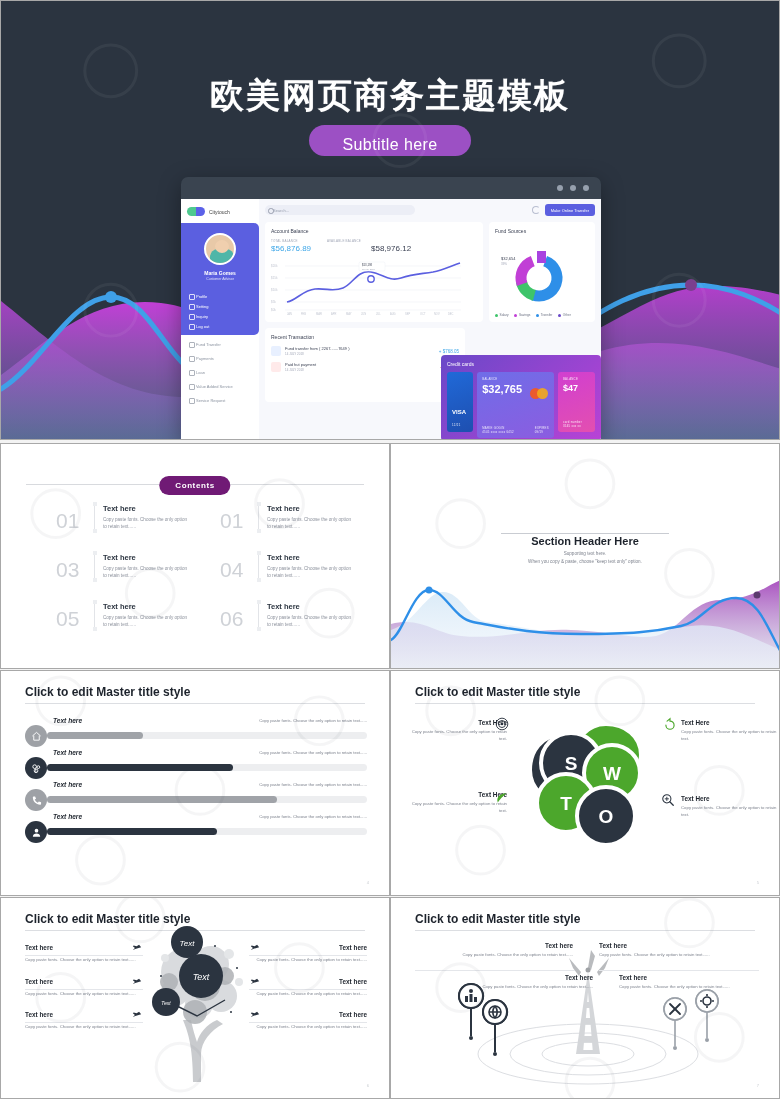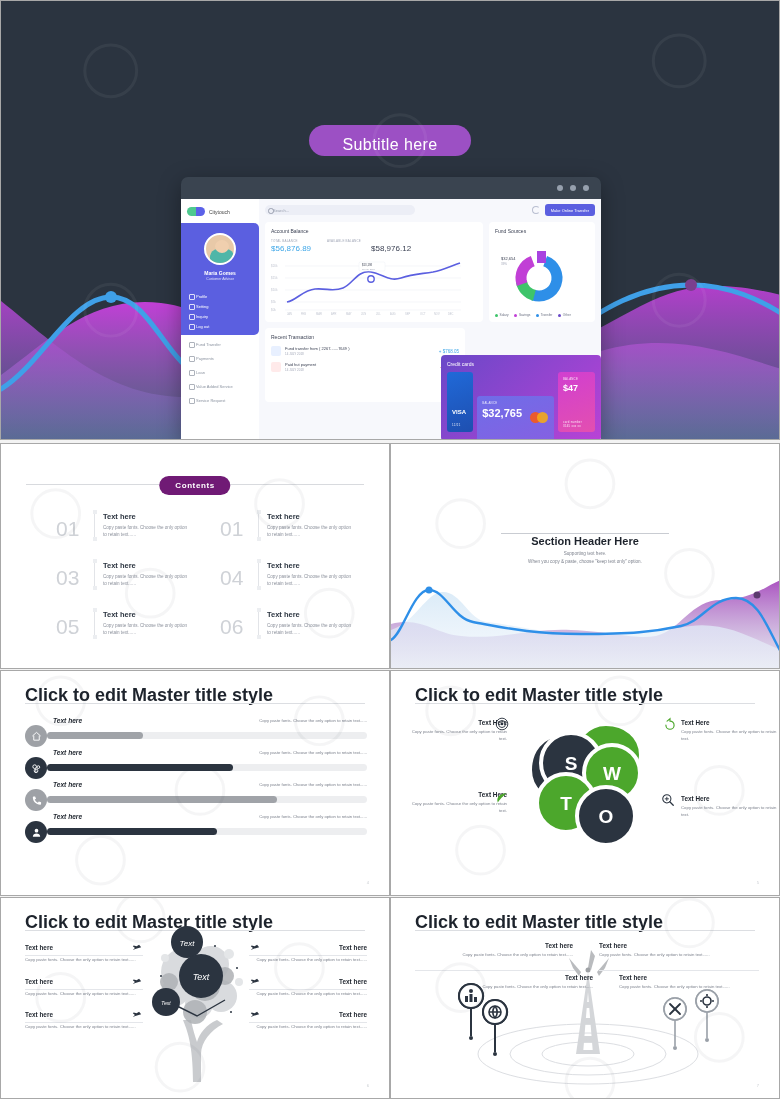--- a/index.html
+++ b/index.html
@@ -102,21 +102,21 @@
   .tnm { font-size: 4px; color: #3d4355; }
   .tdt { font-size: 3px; color: #a3a8b8; margin-top: 1px; }
   .tamt { margin-left: auto; font-size: 4.5px; color: #3fa7e8; }
   .tamt.neg { color: #e8556d; }
   .card-cc { position: absolute; right: 0; bottom: 0; width: 160px; height: 86px;
     background: linear-gradient(135deg,#6a48c8,#b942d6); border-radius: 4px; padding: 6px; overflow: hidden; }
   .cc-t { font-size: 5px; color: #fff; }
   .cc-row { display: flex; gap: 4px; margin-top: 5px; align-items: flex-start; }
   .cc { border-radius: 3px; padding: 5px; color: #fff; position: relative; }
   .cc-visa { width: 28px; height: 60px; background: linear-gradient(160deg,#2069d8,#1e4fb0); }
-  .cc-mid { width: 84px; height: 66px; background: linear-gradient(160deg,#6f6de8,#8b5de0); margin-top: 24px; }
+  .cc-mid { width: 84px; height: 66px; background: linear-gradient(160deg,#6f6de8,#8b5de0); }
   .cc-pink { width: 40px; height: 60px; background: linear-gradient(160deg,#d13fd0,#e34fb0); }
   .cc-lb { font-size: 2.8px; opacity: .85; letter-spacing: .3px; }
   .cc-big { font-size: 11px; font-weight: bold; margin-top: 2px; }
   .cc-big.sm { font-size: 9px; }
   .cc-foot { position: absolute; left: 5px; bottom: 4px; right: 5px; display: flex; justify-content: space-between; }
   .cc-mc { position: absolute; right: 6px; top: 16px; width: 18px; height: 11px; }
   .cc-mc i { position: absolute; top: 0; width: 11px; height: 11px; border-radius: 50%; }
   .cc-mc i:first-child { left: 0; background: #eb5a2e; }
   .cc-mc i:last-child { right: 0; background: #f3a81c; opacity: .9; }
 
@@ -136,21 +136,21 @@
 
   .wm { position: absolute; inset: 0; opacity: .045; pointer-events: none; }
 
   
   .contents-rule { position: absolute; left: 25px; right: 25px; top: 40px; height: 1px; background: #d8dade; }
   .contents-pill {
     position: absolute; left: 50%; top: 32px; transform: translateX(-50%);
     background: #701a75; color: #fff; font-size: 8px; font-weight: bold;
     padding: 5px 16px; border-radius: 11px; letter-spacing: .6px;
   }
-  .toc { position: absolute; left: 55px; top: 68px; width: 300px;
+  .toc { position: absolute; left: 55px; top: 60px; width: 300px;
     display: grid; grid-template-columns: 1fr 1fr; row-gap: 22px; column-gap: 28px; }
   .toc-item { display: flex; align-items: flex-start; }
   .toc-num { font-size: 21px; color: #cfd2d7; font-weight: 300; width: 30px; line-height: 1; margin-top: 6px; }
   .toc-divider { width: 1px; align-self: stretch; background: #e2e4e8; margin: 0 8px; position: relative; }
   .toc-divider::before, .toc-divider::after { content:""; position:absolute; left:-1.5px; width:4px; height:4px; background:#eceef1; }
   .toc-divider::before { top: -2px; }
   .toc-divider::after { bottom: -2px; }
   .toc-tx { flex: 1; }
   .toc-h { font-size: 7.5px; font-weight: bold; color: #2b3440; }
   .toc-b { font-size: 4.6px; color: #8c919c; line-height: 1.55; margin-top: 3px; }
@@ -159,21 +159,21 @@
   .sh-num { position: absolute; left: 0; right: 0; top: 42px; text-align: center;
     font-size: 34px; color: #1d232c; font-weight: 300; letter-spacing: 1px; }
   .sh-rule { position: absolute; left: 110px; right: 110px; top: 89px; height: 1px; background: #c9ccd2; }
   .sh-h { position: absolute; left: 0; right: 0; top: 91px; text-align: center;
     font-size: 11px; font-weight: bold; color: #1d232c; }
   .sh-s1 { position: absolute; left: 0; right: 0; top: 107px; text-align: center; font-size: 4.6px; color: #7e838e; }
   .sh-s2 { position: absolute; left: 0; right: 0; top: 115px; text-align: center; font-size: 4.6px; color: #7e838e; }
   .sh-waves { position: absolute; left: 0; bottom: 0; width: 390px; height: 90px; }
 
   
-  .mtitle { position: absolute; left: 24px; top: 14px; font-size: 18px; font-weight: bold; color: #1d232c; }
+  .mtitle { position: absolute; left: 24px; top: 14px; font-size: 12px; font-weight: bold; color: #1d232c; }
   .mrule { position: absolute; left: 24px; right: 24px; top: 32px; height: 1px; background: #dcdee2; }
   .pgno { position: absolute; right: 20px; bottom: 10px; font-size: 4px; color: #c8cbd0; }
 
   
   .pg-row { position: absolute; left: 24px; width: 342px; height: 30px; }
   .pg-ico { position: absolute; left: 0; top: 8px; width: 22px; height: 22px; border-radius: 50%;
     display: flex; align-items: center; justify-content: center; }
   .pg-lab { position: absolute; left: 28px; top: 0; font-size: 6.6px; font-weight: bold; font-style: italic; color: #1d232c; }
   .pg-desc { position: absolute; right: 0; top: 1px; font-size: 4.2px; color: #7e838e; }
   .pg-track { position: absolute; left: 22px; right: 0; top: 15px; height: 7px; border-radius: 4px; background: #edeef0; }
@@ -218,20 +218,21 @@
           <stop offset="1" stop-color="#5e6fa8" stop-opacity=".5"></stop>
         </linearGradient>
       </defs>
       <path d="M0,22 C60,70 110,120 190,118 C280,116 330,86 420,96 C520,108 560,66 650,22 C700,-2 745,8 780,16 L780,160 L0,160 Z" fill="url(#pg2)"></path>
       <path d="M0,96 C50,60 90,16 160,24 C240,34 280,110 380,112 C470,114 520,96 600,72 C670,52 730,74 780,90 L780,160 L0,160 Z" fill="url(#pg1)"></path>
       <path d="M0,110 C40,86 70,18 110,18 C150,18 165,86 205,100 C260,120 320,104 390,104 C470,104 510,96 560,60 C600,30 640,6 690,6 C730,6 760,22 780,34" fill="none" stroke="#3fa0e8" stroke-width="5" stroke-linecap="round"></path>
       <circle cx="110" cy="18" r="6" fill="#3fa0e8"></circle>
       <circle cx="690" cy="6" r="6" fill="#7b3f8e"></circle>
     </svg>
 
+    <div class="hero-title">欧美网页商务主题模板</div>
     <div class="hero-sub">Subtitle here</div>
 
     <div class="mock">
       <div class="mock-bar">
         <div class="mock-dots">
             <i></i>
             <i></i>
             <i></i>
           </div>
       </div>

